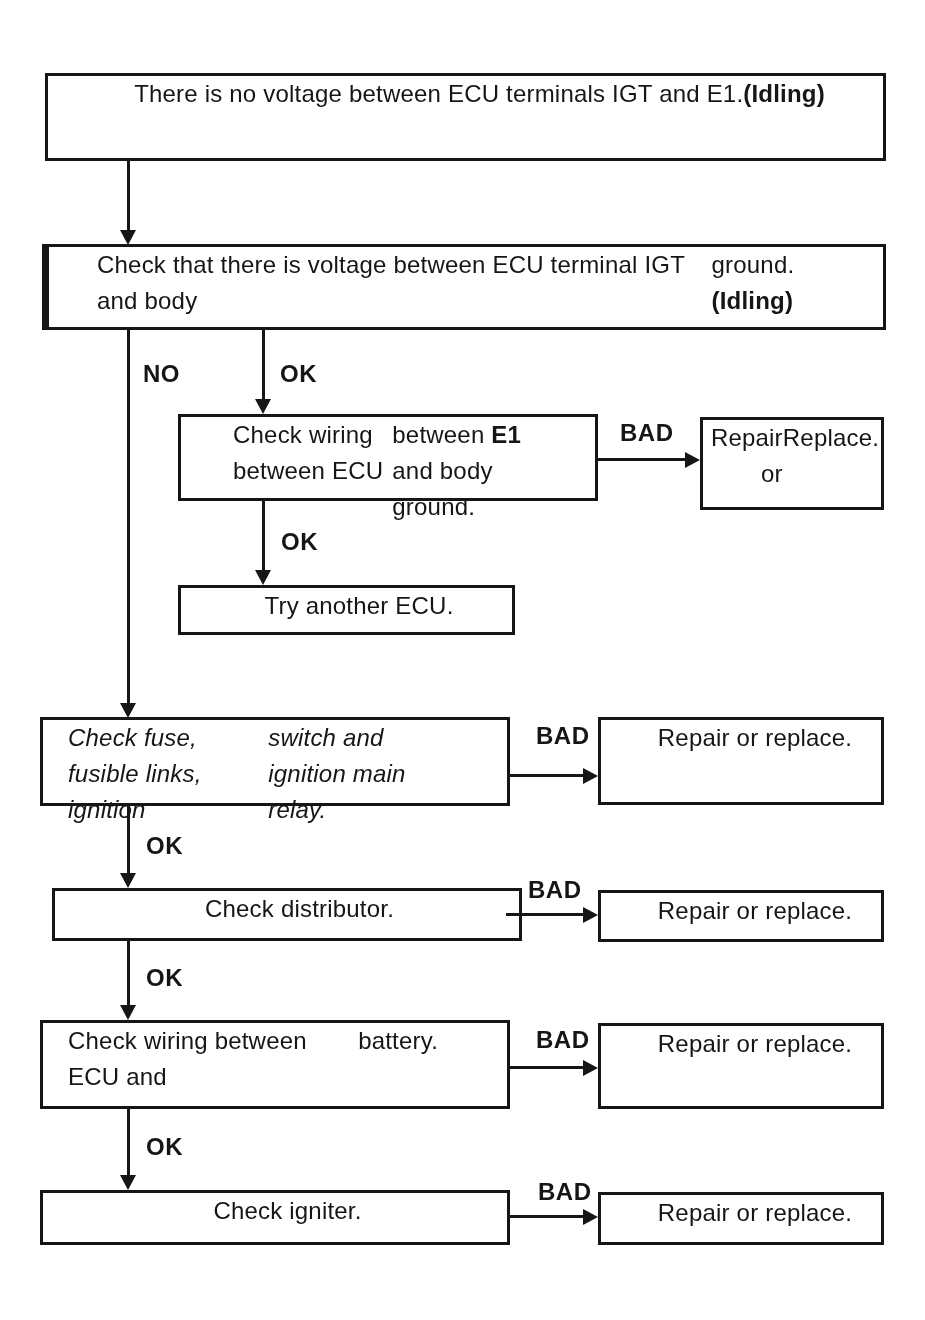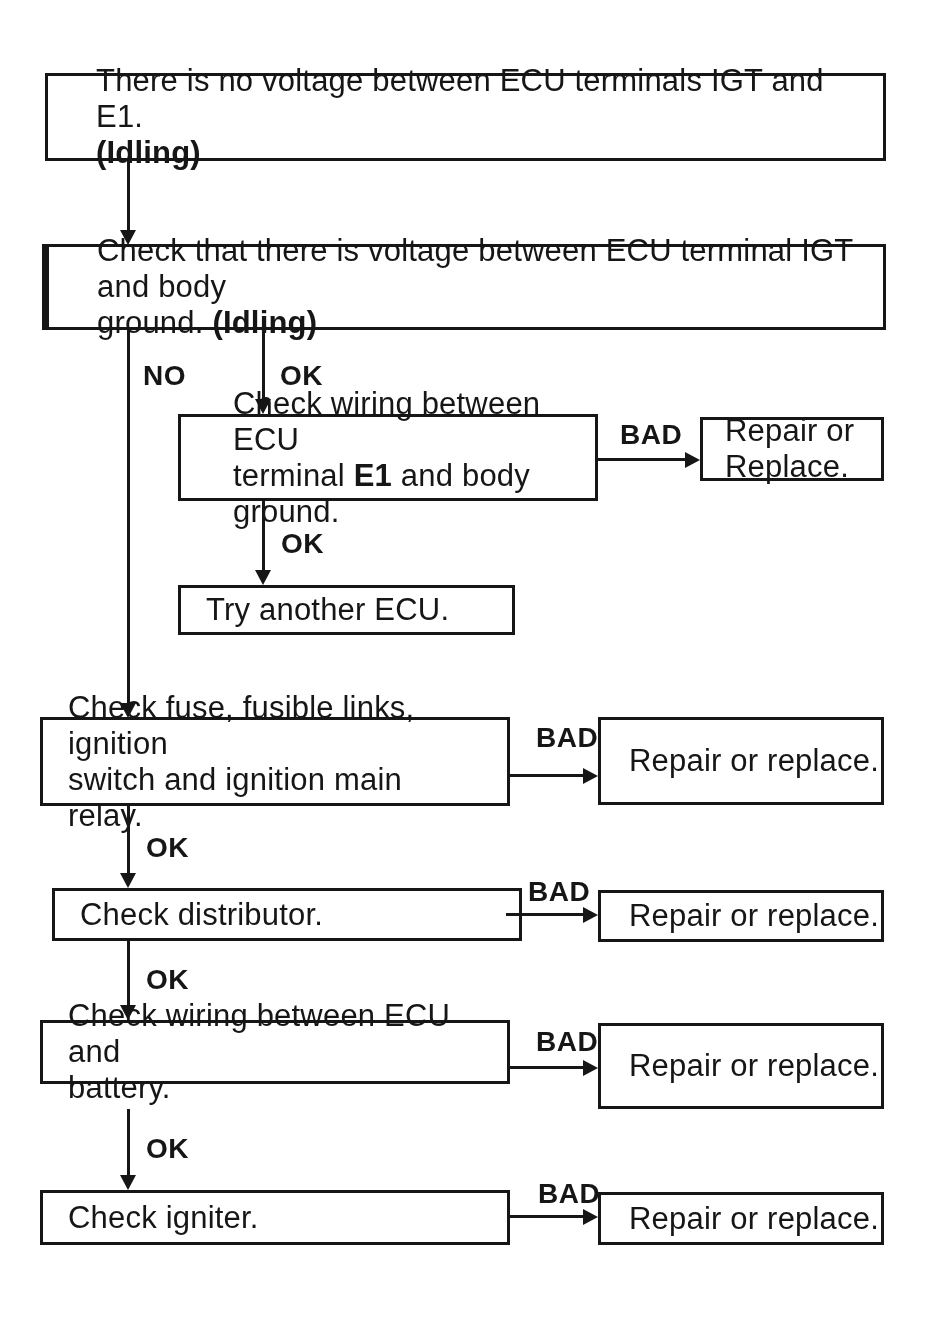--- a/index.html
+++ b/index.html
@@ -11,23 +11,23 @@
     font-family: "Liberation Sans", sans-serif;
     color: #161616;
     overflow: hidden;
   }
   .node {
     position: absolute;
     box-sizing: border-box;
     border: 3px solid #161616;
     background: #ffffff;
     display: flex;
-    flex-direction: column;
+    flex-direction: row;
     justify-content: center;
-    font-size: 31px;
+    font-size: 24px;
     line-height: 36px;
     letter-spacing: 0.2px;
   }
   .node .ln { display: block; }
   .b { font-weight: bold; }
   .thickleft { border-left-width: 7px; }
   .vline {
     position: absolute;
     width: 3px;
     background: #161616;
@@ -46,21 +46,21 @@
   }
   .arrow-right {
     position: absolute;
     width: 0; height: 0;
     border-top: 8px solid transparent;
     border-bottom: 8px solid transparent;
     border-left: 15px solid #161616;
   }
   .lbl {
     position: absolute;
-    font-size: 28px;
+    font-size: 24px;
     font-weight: bold;
     letter-spacing: 0.5px;
     text-align: right;
   }
 </style>
 </head>
 <body>
 
 <div class="stage">
 
@@ -80,41 +80,41 @@
   <div class="lbl" style="left:143px; top:360px;">NO</div>
   <div class="vline" style="left:127px; top:330px; height:375px;"></div>
   <div class="arrow-down" style="left:120px; top:703px;"></div>
 
   <div class="lbl" style="left:280px; top:360px;">OK</div>
   <div class="vline" style="left:262px; top:330px; height:72px;"></div>
   <div class="arrow-down" style="left:255px; top:399px;"></div>
 
   <div class="node" style="left:178px; top:414px; width:420px; height:87px; padding-left:52px; padding-right:28px;">
     <span class="ln">Check wiring between ECU</span>
-    <span class="ln"><span>terminal </span><span class="b">E1</span><span> and body ground.</span></span>
+    <span class="ln"><span>between </span><span class="b">E1</span><span> and body ground.</span></span>
   </div>
 
   <div class="lbl" style="left:620px; top:419px;">BAD</div>
   <div class="hline" style="left:598px; top:458px; width:90px;"></div>
   <div class="arrow-right" style="left:685px; top:452px;"></div>
 
-  <div class="node" style="left:700px; top:417px; width:184px; height:64px; padding-left:22px; padding-right:16px;">
+  <div class="node" style="left:700px; top:417px; width:184px; height:93px; padding-left:22px; padding-right:16px;text-align:right;">
     <span class="ln">Repair or</span>
     <span class="ln">Replace.</span>
   </div>
 
   <div class="lbl" style="left:281px; top:528px;">OK</div>
   <div class="vline" style="left:262px; top:501px; height:72px;"></div>
   <div class="arrow-down" style="left:255px; top:570px;"></div>
 
   <div class="node" style="left:178px; top:585px; width:337px; height:50px; padding-left:25px;">
     <span class="ln">Try another ECU.</span>
   </div>
 
-  <div class="node" style="left:40px; top:717px; width:470px; height:89px; padding-left:25px; padding-right:55px;">
+  <div class="node" style="left:40px; top:717px; width:470px; height:89px; padding-left:25px; padding-right:55px;font-style:italic;">
     <span class="ln">Check fuse, fusible links, ignition</span>
     <span class="ln">switch and ignition main relay.</span>
   </div>
 
   <div class="lbl" style="left:536px; top:722px;">BAD</div>
   <div class="hline" style="left:510px; top:774px; width:76px;"></div>
   <div class="arrow-right" style="left:583px; top:768px;"></div>
 
   <div class="node" style="left:598px; top:717px; width:286px; height:88px; padding-left:28px;">
     <span class="ln">Repair or replace.</span>
@@ -133,21 +133,21 @@
   <div class="arrow-right" style="left:583px; top:907px;"></div>
 
   <div class="node" style="left:598px; top:890px; width:286px; height:52px; padding-left:28px;">
     <span class="ln">Repair or replace.</span>
   </div>
 
   <div class="lbl" style="left:146px; top:964px;">OK</div>
   <div class="vline" style="left:127px; top:941px; height:66px;"></div>
   <div class="arrow-down" style="left:120px; top:1005px;"></div>
 
-  <div class="node" style="left:40px; top:1020px; width:470px; height:64px; padding-left:25px; padding-right:55px;">
+  <div class="node" style="left:40px; top:1020px; width:470px; height:89px; padding-left:25px; padding-right:69px;">
     <span class="ln">Check wiring between ECU and</span>
     <span class="ln">battery.</span>
   </div>
 
   <div class="lbl" style="left:536px; top:1026px;">BAD</div>
   <div class="hline" style="left:510px; top:1066px; width:76px;"></div>
   <div class="arrow-right" style="left:583px; top:1060px;"></div>
 
   <div class="node" style="left:598px; top:1023px; width:286px; height:86px; padding-left:28px;">
     <span class="ln">Repair or replace.</span>

